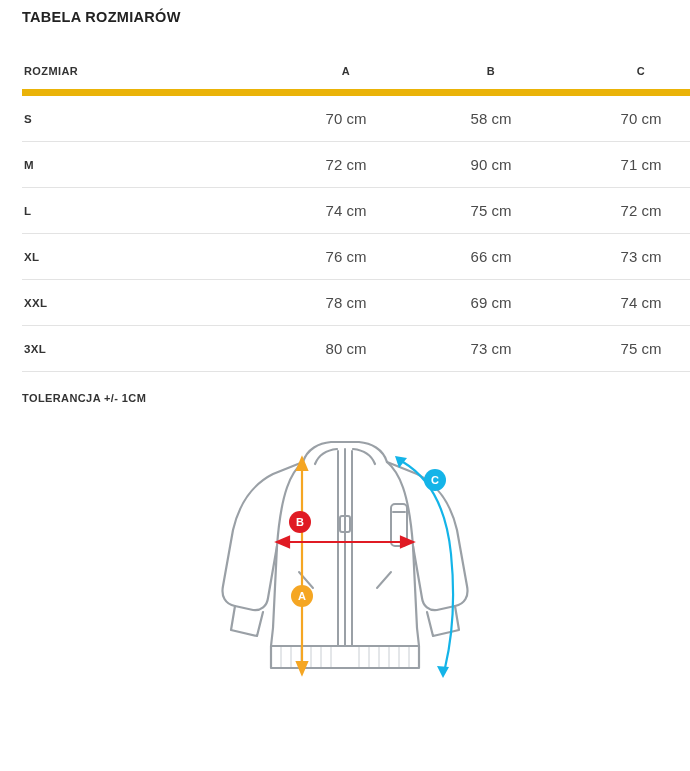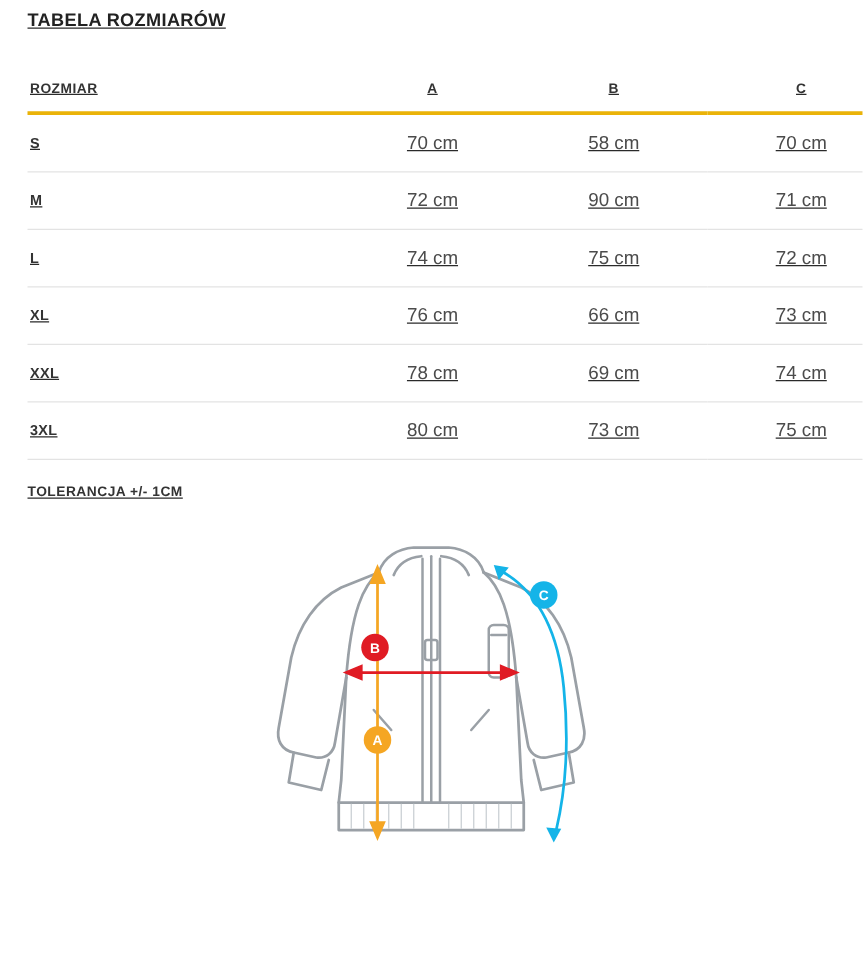--- a/index.html
+++ b/index.html
@@ -13,21 +13,20 @@
     font-family: "Liberation Sans", sans-serif;
     color: #2a2a2a;
     position: relative;
     overflow: hidden;
   }
   .page {
     width: 690px;
     height: 732px;
     position: relative;
     box-sizing: border-box;
-    text-decoration: underline;
   }
   .title {
     font-size: 14.5px;
     font-weight: bold;
     letter-spacing: 0.3px;
     color: #222222;
     padding: 9px 0 0 22px;
   }
   
   .size-table {
@@ -41,21 +40,21 @@
     padding: 0;
     height: 45px;
     vertical-align: middle;
   }
   .size-table thead th {
     font-size: 11px;
     font-weight: bold;
     letter-spacing: 0.4px;
     color: #333333;
     height: 36px;
-    border-bottom: 3px solid #eab308;
+    border-bottom: 7px solid #eab308;
   }
   .col-label { width: 252px; text-align: left; padding-left: 2px !important; }
   .col-a { width: 140px; text-align: center; }
   .col-b { width: 150px; text-align: center; }
   .col-c { width: 150px; text-align: center; }
   .size-table tbody td.col-label {
     font-size: 11.5px;
     font-weight: bold;
     color: #333333;
     letter-spacing: 0.3px;

